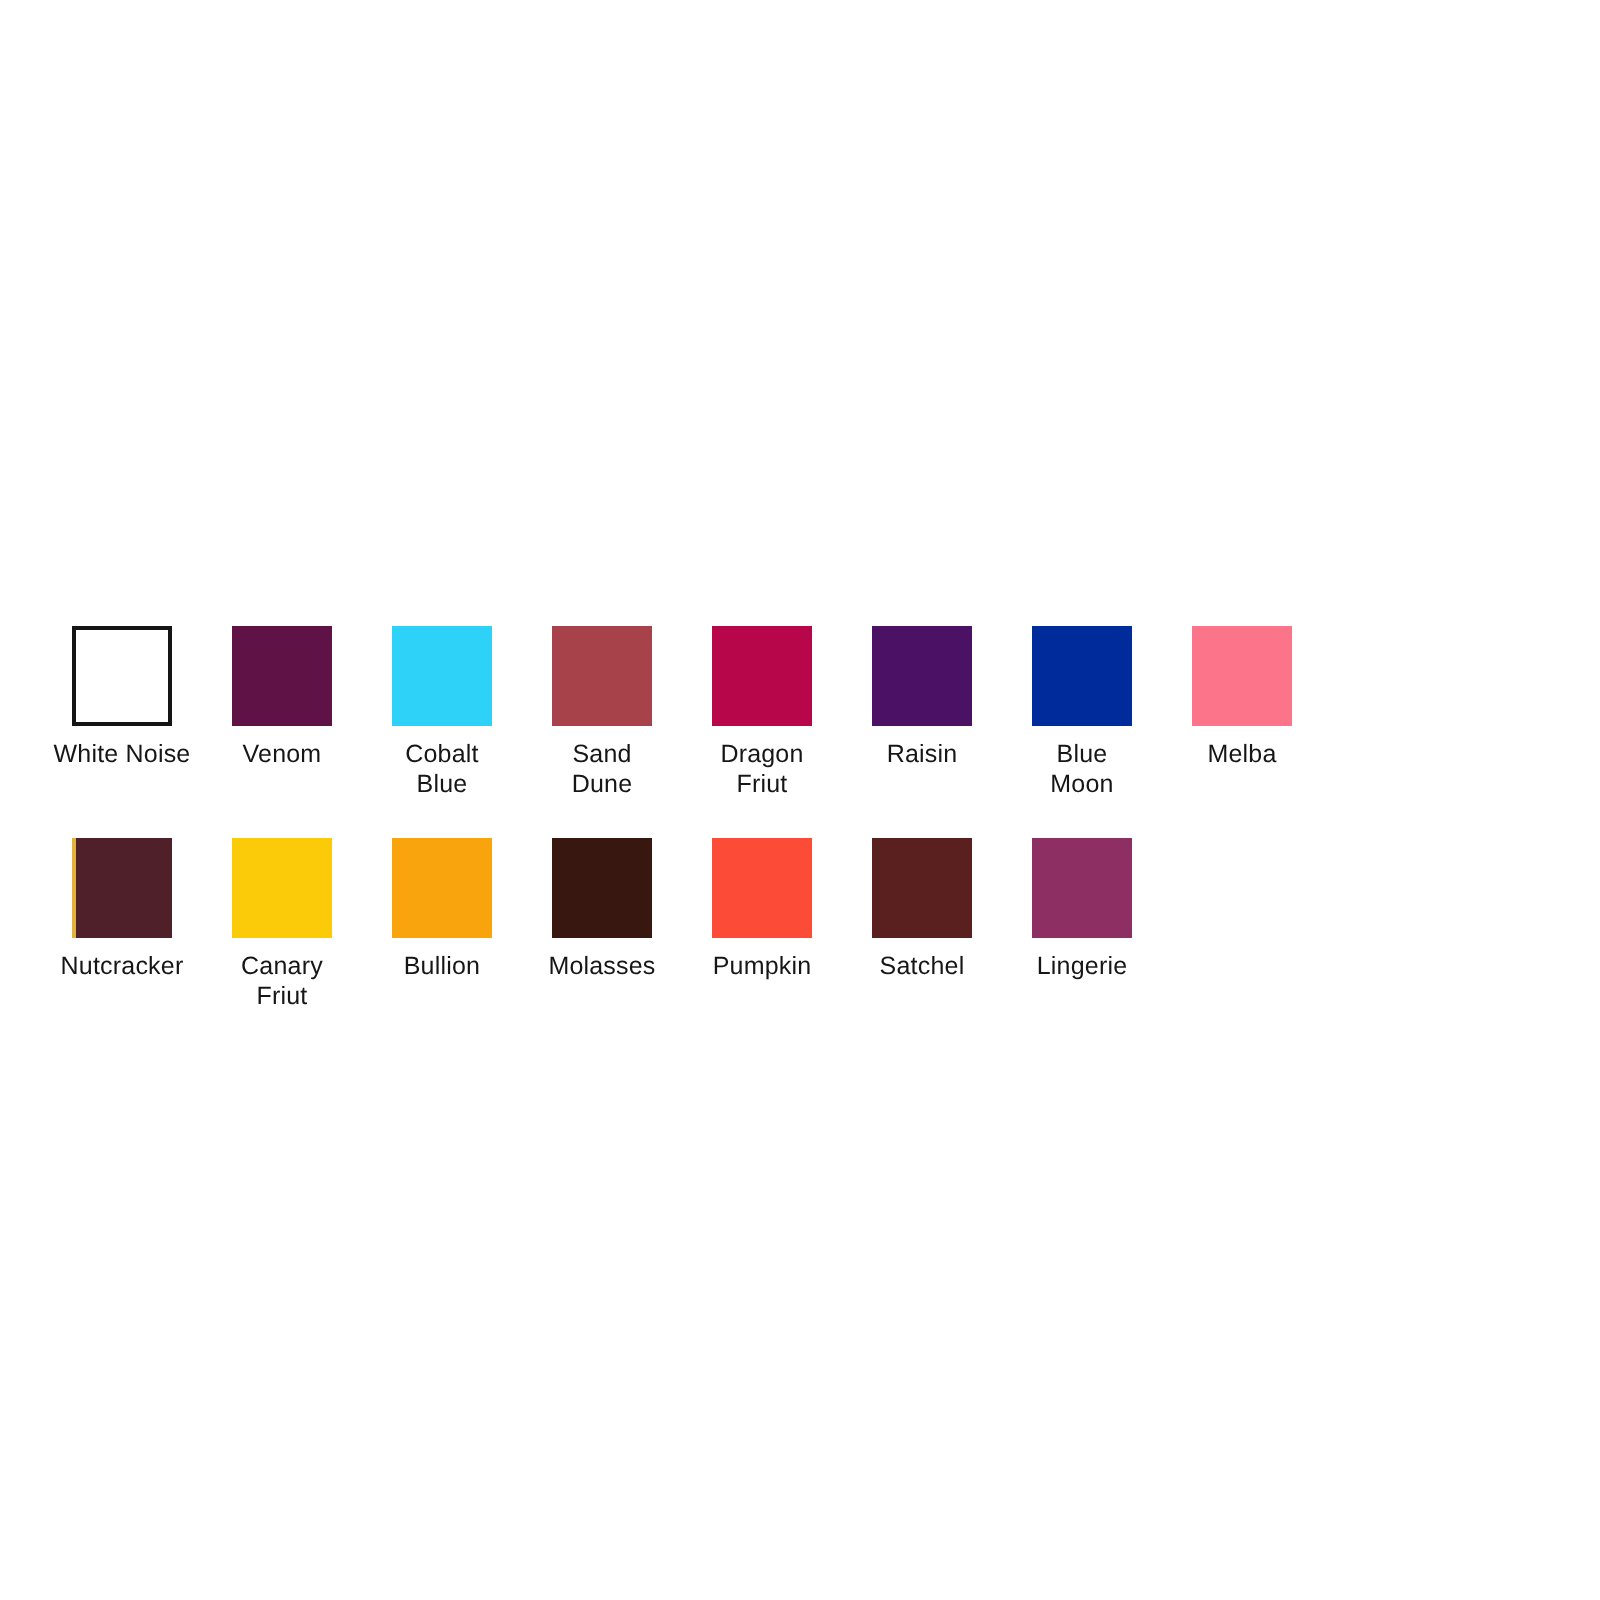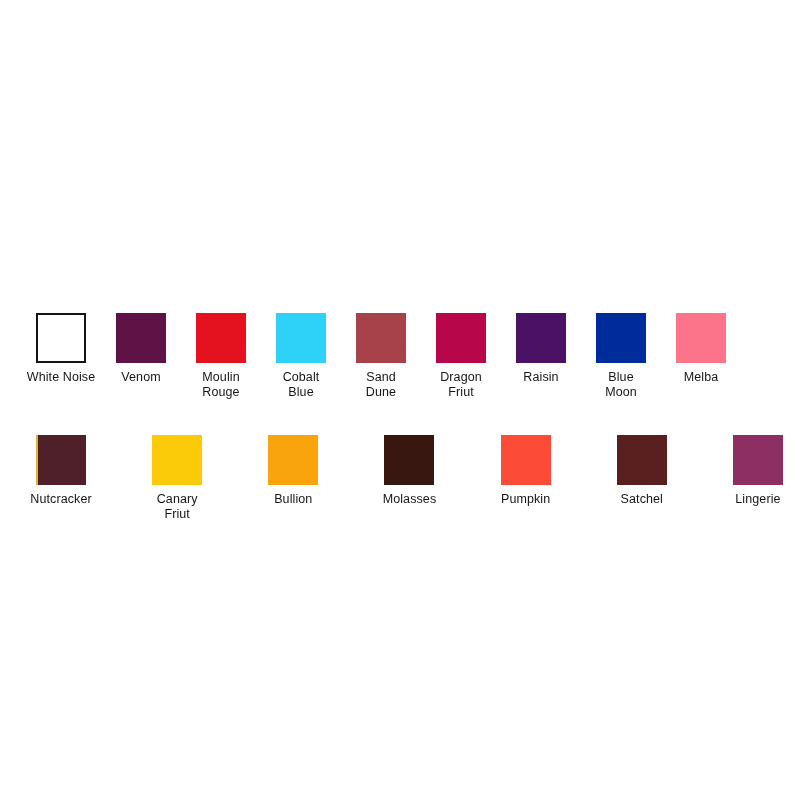--- a/index.html
+++ b/index.html
@@ -25,21 +25,21 @@
   .swatch-row {
     position: absolute;
     left: 0;
     width: 800px;
     display: flex;
     flex-direction: row;
     align-items: flex-start;
     justify-content: flex-start;
   }
   #swatch-row-1 { top: 313px; }
-  #swatch-row-2 { top: 435px; justify-content: space-between; }
+  #swatch-row-2 { top: 419px; }
 
   .swatch-cell {
     width: 76px;
     margin-left: 0;
     margin-right: 4px;
     display: flex;
     flex-direction: column;
     align-items: center;
   }
   .swatch-cell:first-child { margin-left: 23px; }
@@ -76,25 +76,20 @@
 
 <div id="palette-board">
   <div class="swatch-row" id="swatch-row-1">
       <div class="swatch-cell">
         <div class="swatch-chip outlined" title="#FFFFFF"></div>
         <div class="swatch-label">White Noise</div>
       </div>
       <div class="swatch-cell">
         <div class="swatch-chip" title="#5E1246" style="background: rgb(94, 18, 70);"></div>
         <div class="swatch-label">Venom</div>
-      </div>
-      <div class="swatch-cell">
-        <div class="swatch-chip" title="#E3121E" style="background: rgb(227, 18, 30);"></div>
-        <div class="swatch-label">Moulin
-Rouge</div>
       </div>
       <div class="swatch-cell">
         <div class="swatch-chip" title="#2ED2F8" style="background: rgb(46, 210, 248);"></div>
         <div class="swatch-label">Cobalt
 Blue</div>
       </div>
       <div class="swatch-cell">
         <div class="swatch-chip" title="#A8424A" style="background: rgb(168, 66, 74);"></div>
         <div class="swatch-label">Sand
 Dune</div>

